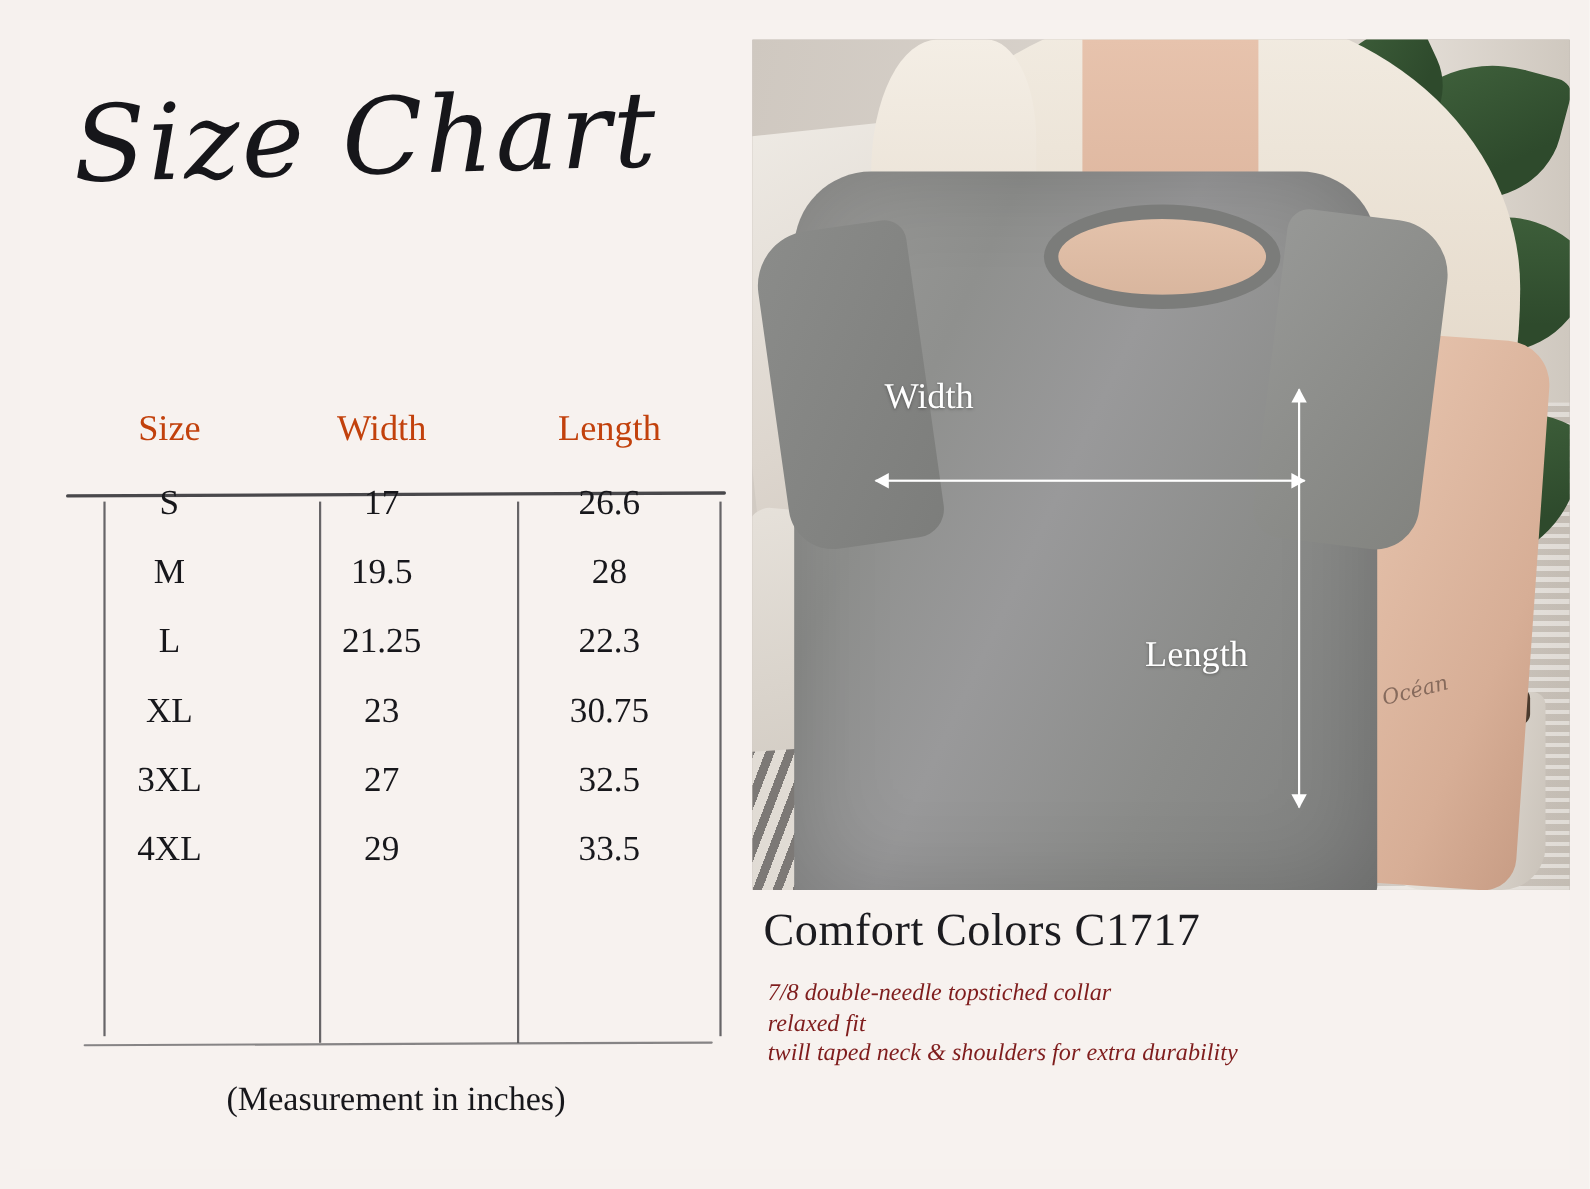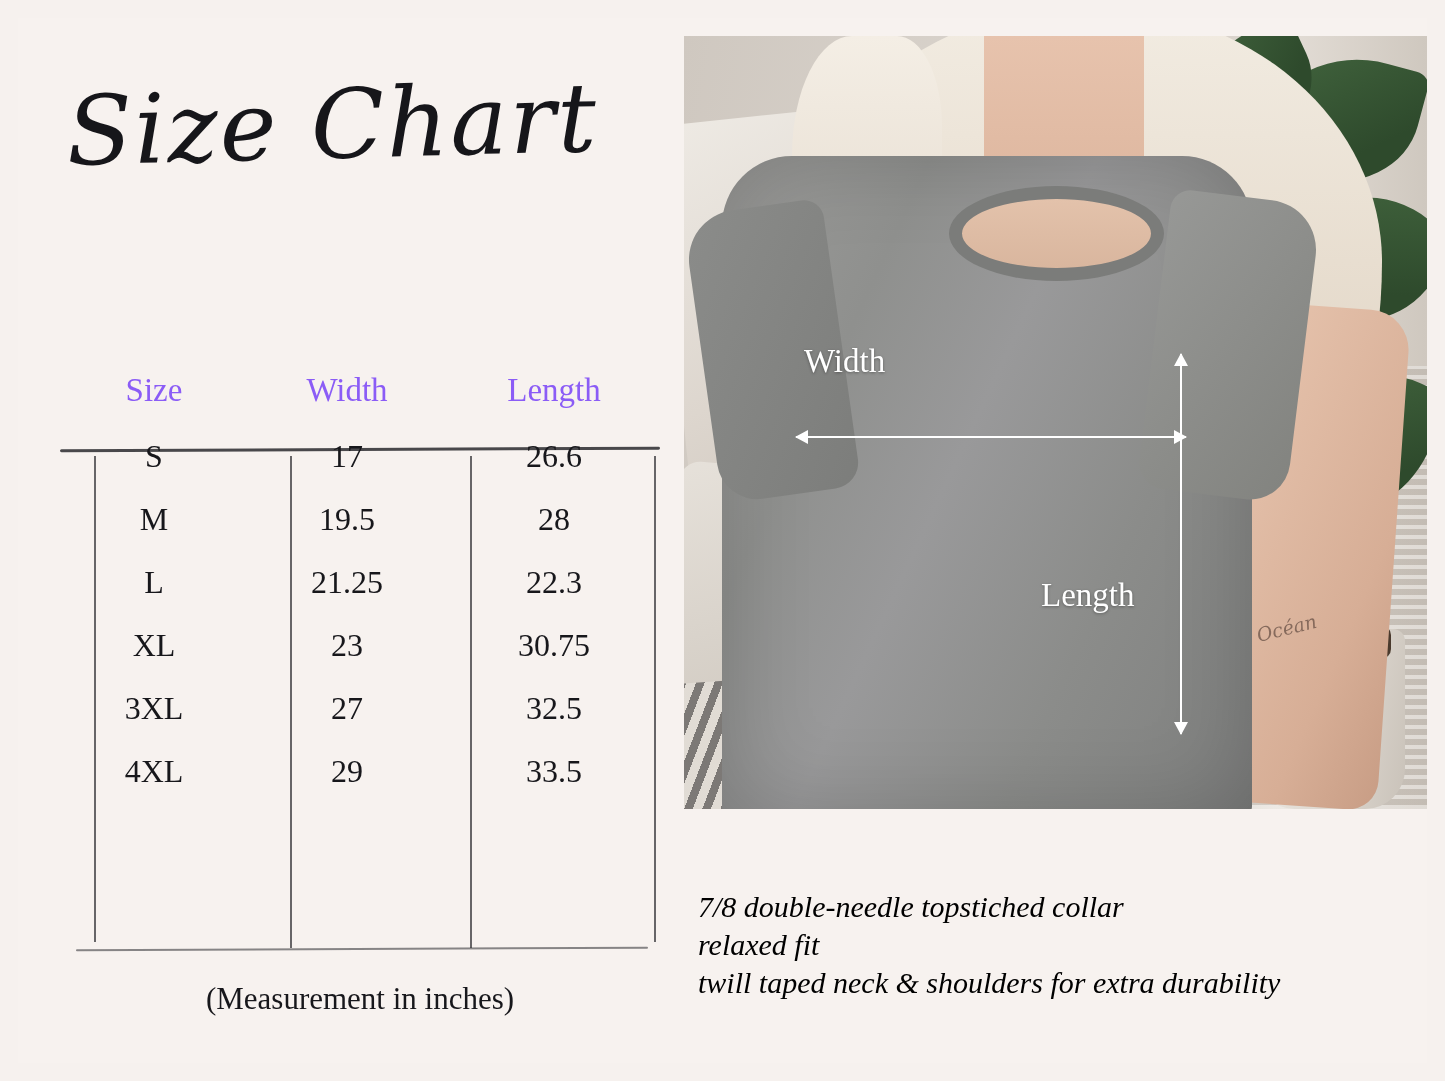--- a/index.html
+++ b/index.html
@@ -68,21 +68,21 @@
 
   table.size-table {
     border-collapse: collapse;
     width: 610px;
     table-layout: fixed;
   }
   table.size-table th {
     font-family: "Liberation Serif", serif;
     font-weight: 400;
     font-size: 33px;
-    color: #8b5cf6;
+    color: #c2410c;
     padding: 6px 0 16px 0;
     text-align: center;
     margin-top: 46px;
   }
   table.size-table td {
     font-family: "Liberation Serif", serif;
     font-weight: 400;
     font-size: 32px;
     color: #17171b;
     text-align: center;
@@ -331,23 +331,23 @@
   }
   .specs {
     position: absolute;
     left: 14px;
     top: 852px;
     width: 730px;
   }
   .specs div {
     font-family: "Liberation Serif", serif;
     font-style: italic;
-    font-size: 30px;
+    font-size: 22px;
     line-height: 1.26;
-    color: #000000;
+    color: #7f1d1d;
   }
 </style>
 </head>
 <body>
 
 <div class="page">
   <div class="frame">
 
     <div class="left-panel">
 
@@ -434,20 +434,21 @@
         <div class="shirt-sleeve-l"></div>
         <div class="shirt-sleeve-r"></div>
         <div class="collar"></div>
 
         <div class="arrow-h"></div>
         <div class="arrow-v"></div>
         <div class="anno width-label">Width</div>
         <div class="anno length-label">Length</div>
       </div>
 
+      <div class="product-title">Comfort Colors C1717</div>
 
       <div class="specs">
         <div>7/8 double-needle topstiched collar</div>
         <div>relaxed fit</div>
         <div>twill taped neck &amp; shoulders for extra durability</div>
       </div>
     </div>
 
   </div>
 </div>

